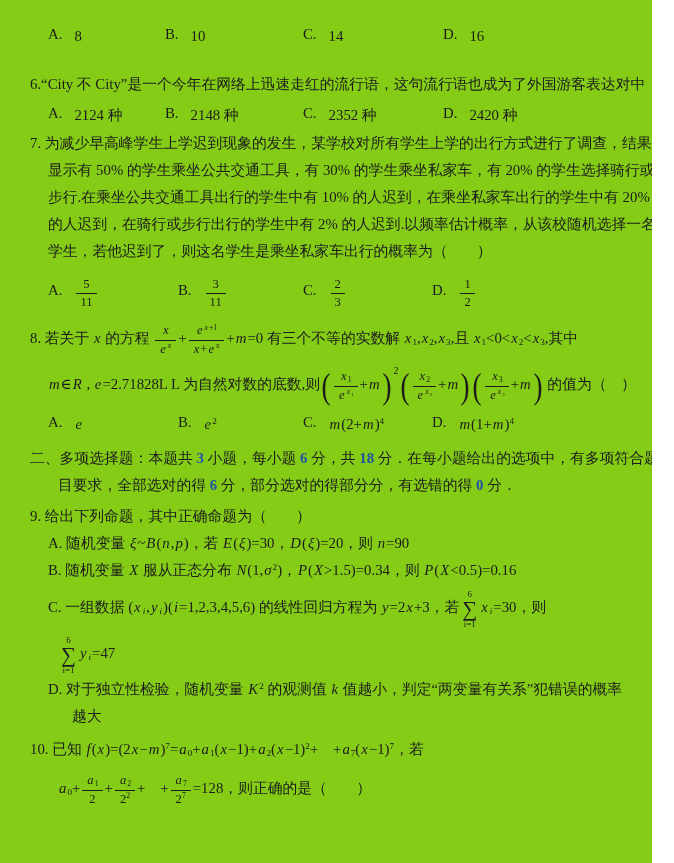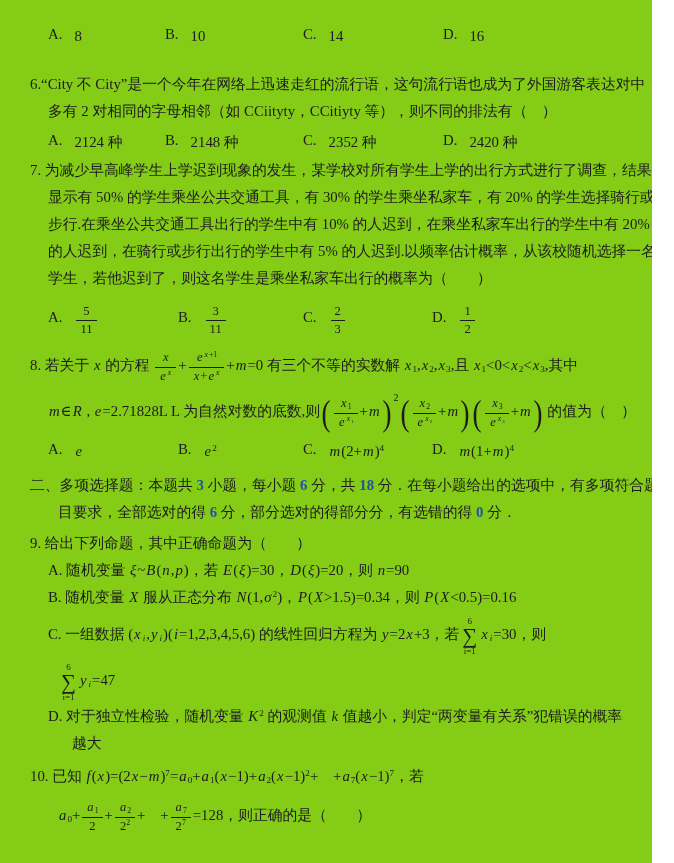--- a/index.html
+++ b/index.html
@@ -53,31 +53,30 @@
 
 <div class="page">
   <div id="doc">
       <div class="optrow cols-a">
         <span class="opt c0"><span class="olabel">A.</span><span class="oval"><span class="seg-t">8</span></span></span>
         <span class="opt c1"><span class="olabel">B.</span><span class="oval"><span class="seg-t">10</span></span></span>
         <span class="opt c2"><span class="olabel">C.</span><span class="oval"><span class="seg-t">14</span></span></span>
         <span class="opt c3"><span class="olabel">D.</span><span class="oval"><span class="seg-t">16</span></span></span>
       </div>
       <div class="line ind0 mt12"><span class="seg-t">6.“City 不 City”是一个今年在网络上迅速走红的流行语，这句流行语也成为了外国游客表达对中</span></div>
-      <div class="line ind1"><span class="seg-t">多有 2 对相同的字母相邻（如 CCiityty，CCitiyty 等），则不同的排法有（　）</span></div>
       <div class="optrow cols-a">
         <span class="opt c0"><span class="olabel">A.</span><span class="oval"><span class="seg-t">2124 种</span></span></span>
         <span class="opt c1"><span class="olabel">B.</span><span class="oval"><span class="seg-t">2148 种</span></span></span>
         <span class="opt c2"><span class="olabel">C.</span><span class="oval"><span class="seg-t">2352 种</span></span></span>
         <span class="opt c3"><span class="olabel">D.</span><span class="oval"><span class="seg-t">2420 种</span></span></span>
       </div>
       <div class="line ind0 mt4"><span class="seg-t">7. 为减少早高峰学生上学迟到现象的发生，某学校对所有学生上学的出行方式进行了调查，结果</span></div>
       <div class="line ind1"><span class="seg-t">显示有 50% 的学生乘坐公共交通工具，有 30% 的学生乘坐私家车，有 20% 的学生选择骑行或</span></div>
       <div class="line ind1"><span class="seg-t">步行.在乘坐公共交通工具出行的学生中有 10% 的人迟到，在乘坐私家车出行的学生中有 20%</span></div>
-      <div class="line ind1"><span class="seg-t">的人迟到，在骑行或步行出行的学生中有 5% 的人迟到.以频率估计概率，从该校随机选择一名</span></div>
+      <div class="line ind1"><span class="seg-t">的人迟到，在骑行或步行出行的学生中有 2% 的人迟到.以频率估计概率，从该校随机选择一名</span></div>
       <div class="line ind1"><span class="seg-t">学生，若他迟到了，则这名学生是乘坐私家车出行的概率为（　　）</span></div>
       <div class="optrow cols-b tall">
         <span class="opt c0"><span class="olabel">A.</span><span class="oval"><span class="frac"><span class="fn"><span class="seg-t">5</span></span><span class="fd"><span class="seg-t">11</span></span></span></span></span>
         <span class="opt c1"><span class="olabel">B.</span><span class="oval"><span class="frac"><span class="fn"><span class="seg-t">3</span></span><span class="fd"><span class="seg-t">11</span></span></span></span></span>
         <span class="opt c2"><span class="olabel">C.</span><span class="oval"><span class="frac"><span class="fn"><span class="seg-t">2</span></span><span class="fd"><span class="seg-t">3</span></span></span></span></span>
         <span class="opt c3"><span class="olabel">D.</span><span class="oval"><span class="frac"><span class="fn"><span class="seg-t">1</span></span><span class="fd"><span class="seg-t">2</span></span></span></span></span>
       </div>
       <div class="line ind0 tall mt2"><span class="seg-t">8. 若关于 </span><span class="seg-m">x</span><span class="seg-t"> 的方程 </span><span class="frac"><span class="fn"><span class="seg-m">x</span></span><span class="fd"><span class="seg-m">e</span><span class="seg-sup"><span class="seg-m">x</span></span></span></span><span class="seg-t">+</span><span class="frac"><span class="fn"><span class="seg-m">e</span><span class="seg-sup"><span class="seg-m">x</span><span class="seg-t">+1</span></span></span><span class="fd"><span class="seg-m">x</span><span class="seg-t">+</span><span class="seg-m">e</span><span class="seg-sup"><span class="seg-m">x</span></span></span></span><span class="seg-t">+</span><span class="seg-m">m</span><span class="seg-t">=0 有三个不等的实数解 </span><span class="seg-m">x</span><span class="seg-sub"><span class="seg-t">1</span></span><span class="seg-t">,</span><span class="seg-m">x</span><span class="seg-sub"><span class="seg-t">2</span></span><span class="seg-t">,</span><span class="seg-m">x</span><span class="seg-sub"><span class="seg-t">3</span></span><span class="seg-t">,且 </span><span class="seg-m">x</span><span class="seg-sub"><span class="seg-t">1</span></span><span class="seg-t">&lt;0&lt;</span><span class="seg-m">x</span><span class="seg-sub"><span class="seg-t">2</span></span><span class="seg-t">&lt;</span><span class="seg-m">x</span><span class="seg-sub"><span class="seg-t">3</span></span><span class="seg-t">,其中</span></div>
       <div class="line ind1 tall"><span class="seg-m">m</span><span class="seg-t">∈</span><span class="seg-m">R</span><span class="seg-t"> , </span><span class="seg-m">e</span><span class="seg-t">=2.71828L L 为自然对数的底数,则</span><span class="grp">
           <span class="bigp">(</span>

